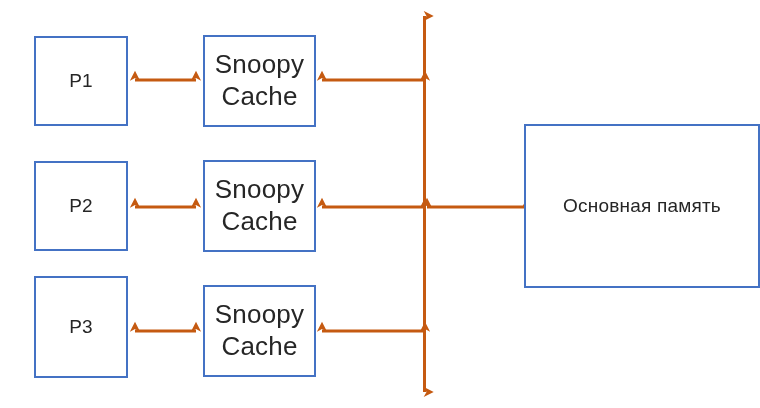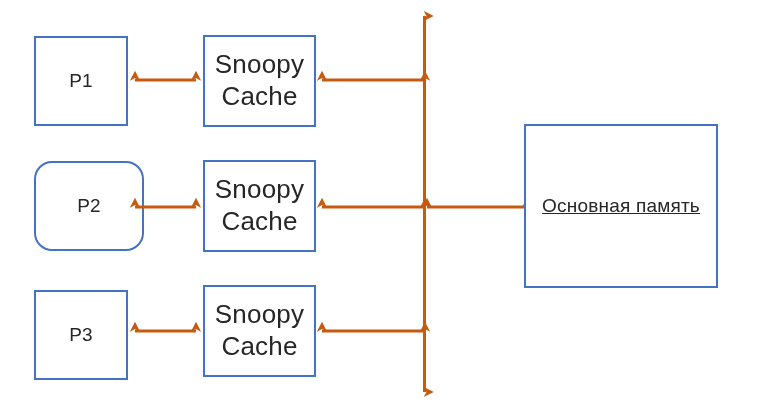--- a/index.html
+++ b/index.html
@@ -82,21 +82,21 @@
     <span>Snoopy
 Cache</span>
   </div>
 
   <div class="connector" style="left:313px; top:68px;">
     <svg width="122" height="24" viewBox="0 0 122 24">
       <line x1="9" y1="12" x2="112" y2="12" stroke="#C55A11" stroke-width="3" marker-start="url(#ah-l1)" marker-end="url(#ah-r1)"></line>
     </svg>
   </div>
 
-  <div class="node-box proc-box" style="left:34px; top:161px; width:110px; height:90px;border-radius:18px;">
+  <div class="node-box proc-box" style="left:34px; top:161px; width:94px; height:90px;">
     <span>P2</span>
   </div>
 
   <div class="connector" style="left:126px; top:195px;">
     <svg width="80" height="24" viewBox="0 0 80 24">
       <line x1="9" y1="12" x2="70" y2="12" stroke="#C55A11" stroke-width="3" marker-start="url(#ah-l1)" marker-end="url(#ah-r1)"></line>
     </svg>
   </div>
 
   <div class="node-box cache-box" style="left:203px; top:160px; width:113px; height:92px;">
@@ -109,25 +109,25 @@
       <line x1="9" y1="12" x2="112" y2="12" stroke="#C55A11" stroke-width="3" marker-start="url(#ah-l1)" marker-end="url(#ah-r1)"></line>
     </svg>
   </div>
 
   <div class="connector" style="left:418px; top:195px;">
     <svg width="118" height="24" viewBox="0 0 118 24">
       <line x1="9" y1="12" x2="109" y2="12" stroke="#C55A11" stroke-width="3" marker-start="url(#ah-l1)" marker-end="url(#ah-r1)"></line>
     </svg>
   </div>
 
-  <div class="node-box mem-box" style="left:524px; top:124px; width:194px; height:164px;text-decoration:underline;">
+  <div class="node-box mem-box" style="left:524px; top:124px; width:236px; height:164px;">
     <span>Основная память</span>
   </div>
 
-  <div class="node-box proc-box" style="left:34px; top:290px; width:94px; height:90px;">
+  <div class="node-box proc-box" style="left:34px; top:276px; width:94px; height:102px;">
     <span>P3</span>
   </div>
 
   <div class="connector" style="left:126px; top:319px;">
     <svg width="80" height="24" viewBox="0 0 80 24">
       <line x1="9" y1="12" x2="70" y2="12" stroke="#C55A11" stroke-width="3" marker-start="url(#ah-l1)" marker-end="url(#ah-r1)"></line>
     </svg>
   </div>
 
   <div class="node-box cache-box" style="left:203px; top:285px; width:113px; height:92px;">

